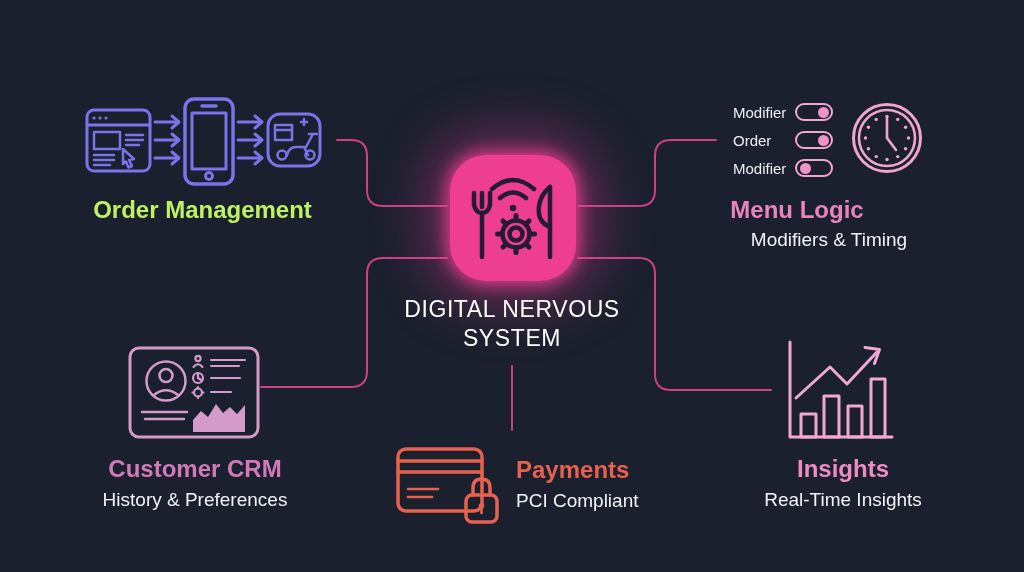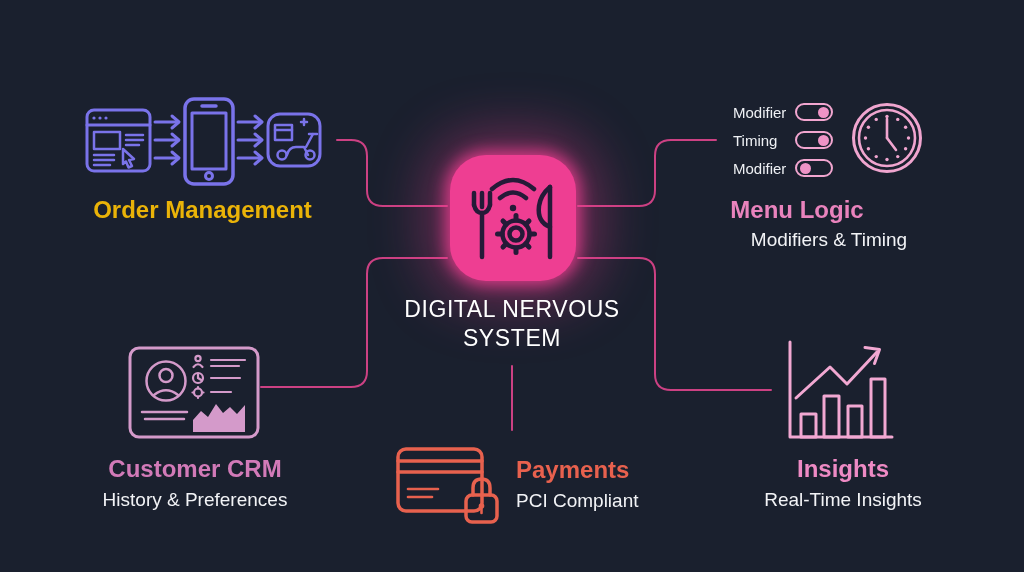--- a/index.html
+++ b/index.html
@@ -20,21 +20,21 @@
   .hub-label{
     left:372px;top:295px;width:280px;text-align:center;color:#ffffff;
     font-size:23px;font-weight:400;letter-spacing:.6px;line-height:29px;
   }
 
   
   .node-title{font-size:24px;font-weight:700;line-height:26px;}
   .node-sub{font-size:19px;color:#f2f3f6;line-height:24px;}
   .center{text-align:center;}
 
-  .t-order{color:#eab308;}
+  .t-order{color:#bef264;}
   .t-menu{color:#e983bd;}
   .t-crm{color:#d27ab8;}
   .t-pay{color:#e8614e;}
   .t-analytics{color:#ee8ac4;}
 
   
   .toggle-row{position:absolute;left:733px;width:120px;height:20px;display:flex;align-items:center;}
   .toggle-label{font-size:15px;color:#eef0f4;width:60px;}
   .toggle-pill{
     position:absolute;left:62px;width:38px;height:18px;border:2px solid #f2a6d0;
@@ -156,21 +156,21 @@
   </svg>
   <div class="abs node-title t-order center" style="left:55px;top:197px;width:295px">Order Management</div>
 
   <div class="toggle-row" style="top:102px">
     <span class="toggle-label">Modifier</span>
     <span class="toggle-pill toggle-on">
         <span class="toggle-knob"></span>
       </span>
   </div>
   <div class="toggle-row" style="top:130px">
-    <span class="toggle-label">Timing</span>
+    <span class="toggle-label">Order</span>
     <span class="toggle-pill toggle-on">
         <span class="toggle-knob"></span>
       </span>
   </div>
   <div class="toggle-row" style="top:158px">
     <span class="toggle-label">Modifier</span>
     <span class="toggle-pill toggle-off">
         <span class="toggle-knob"></span>
       </span>
   </div>

